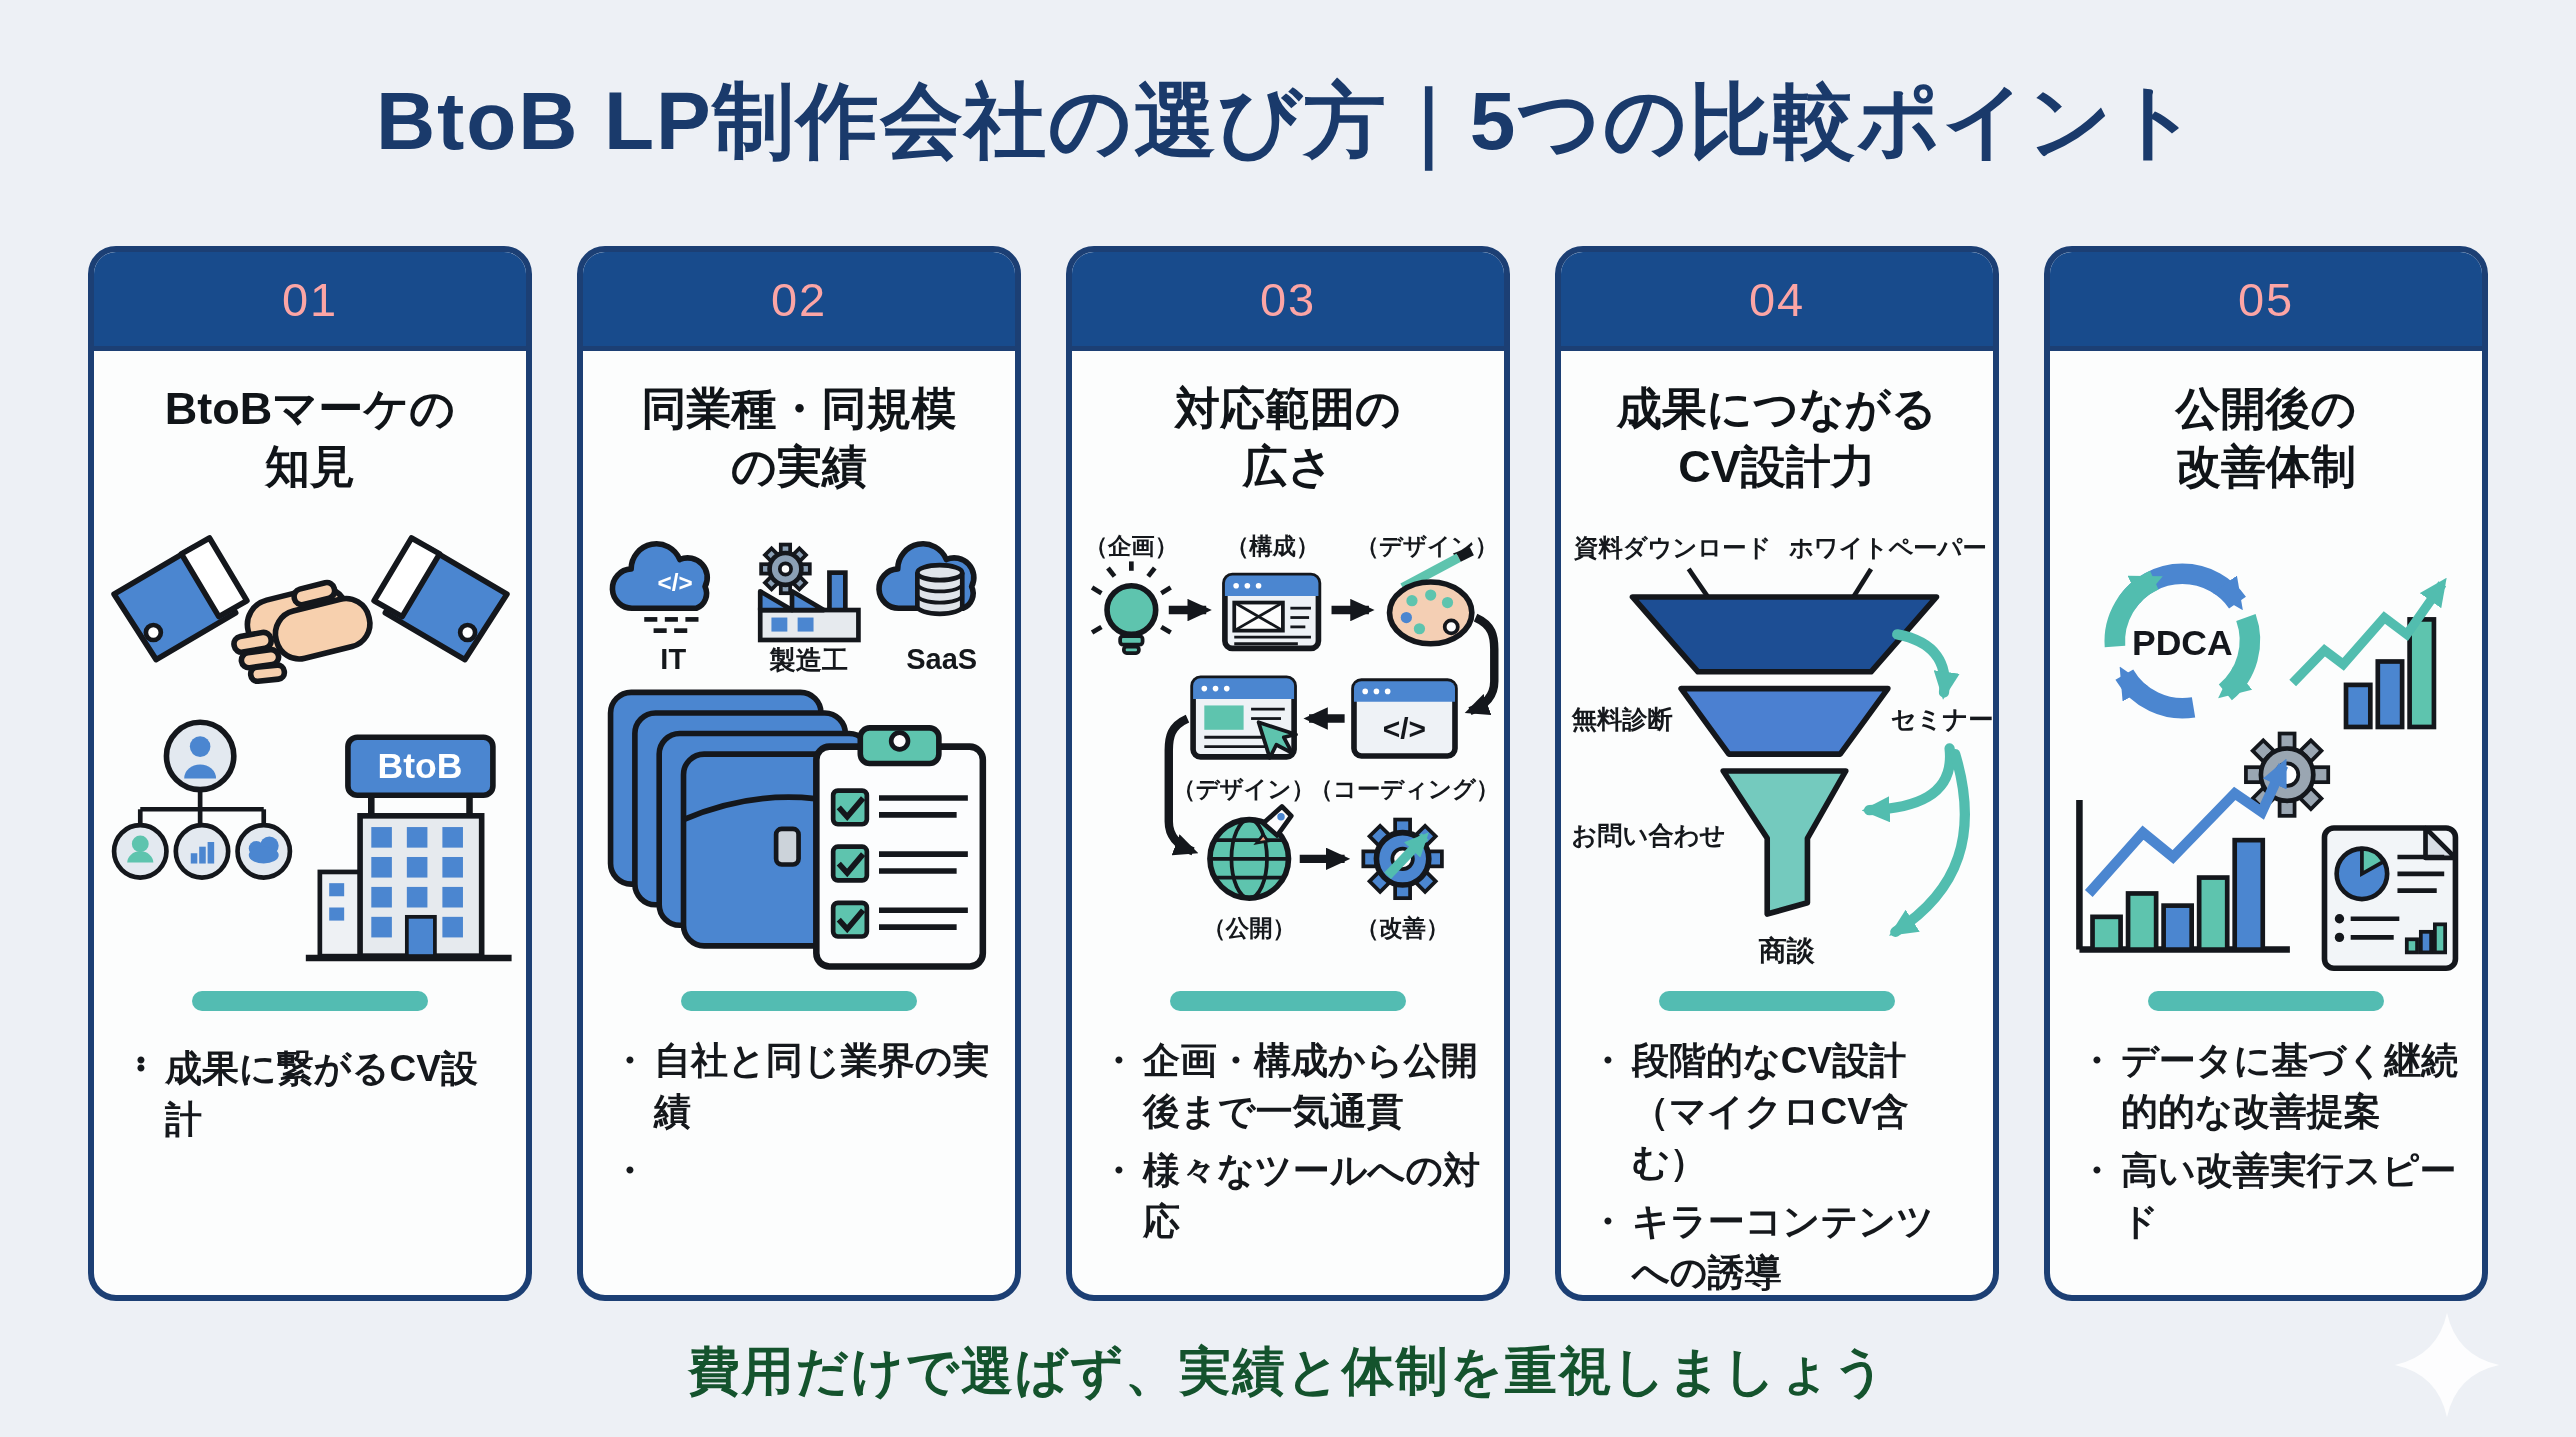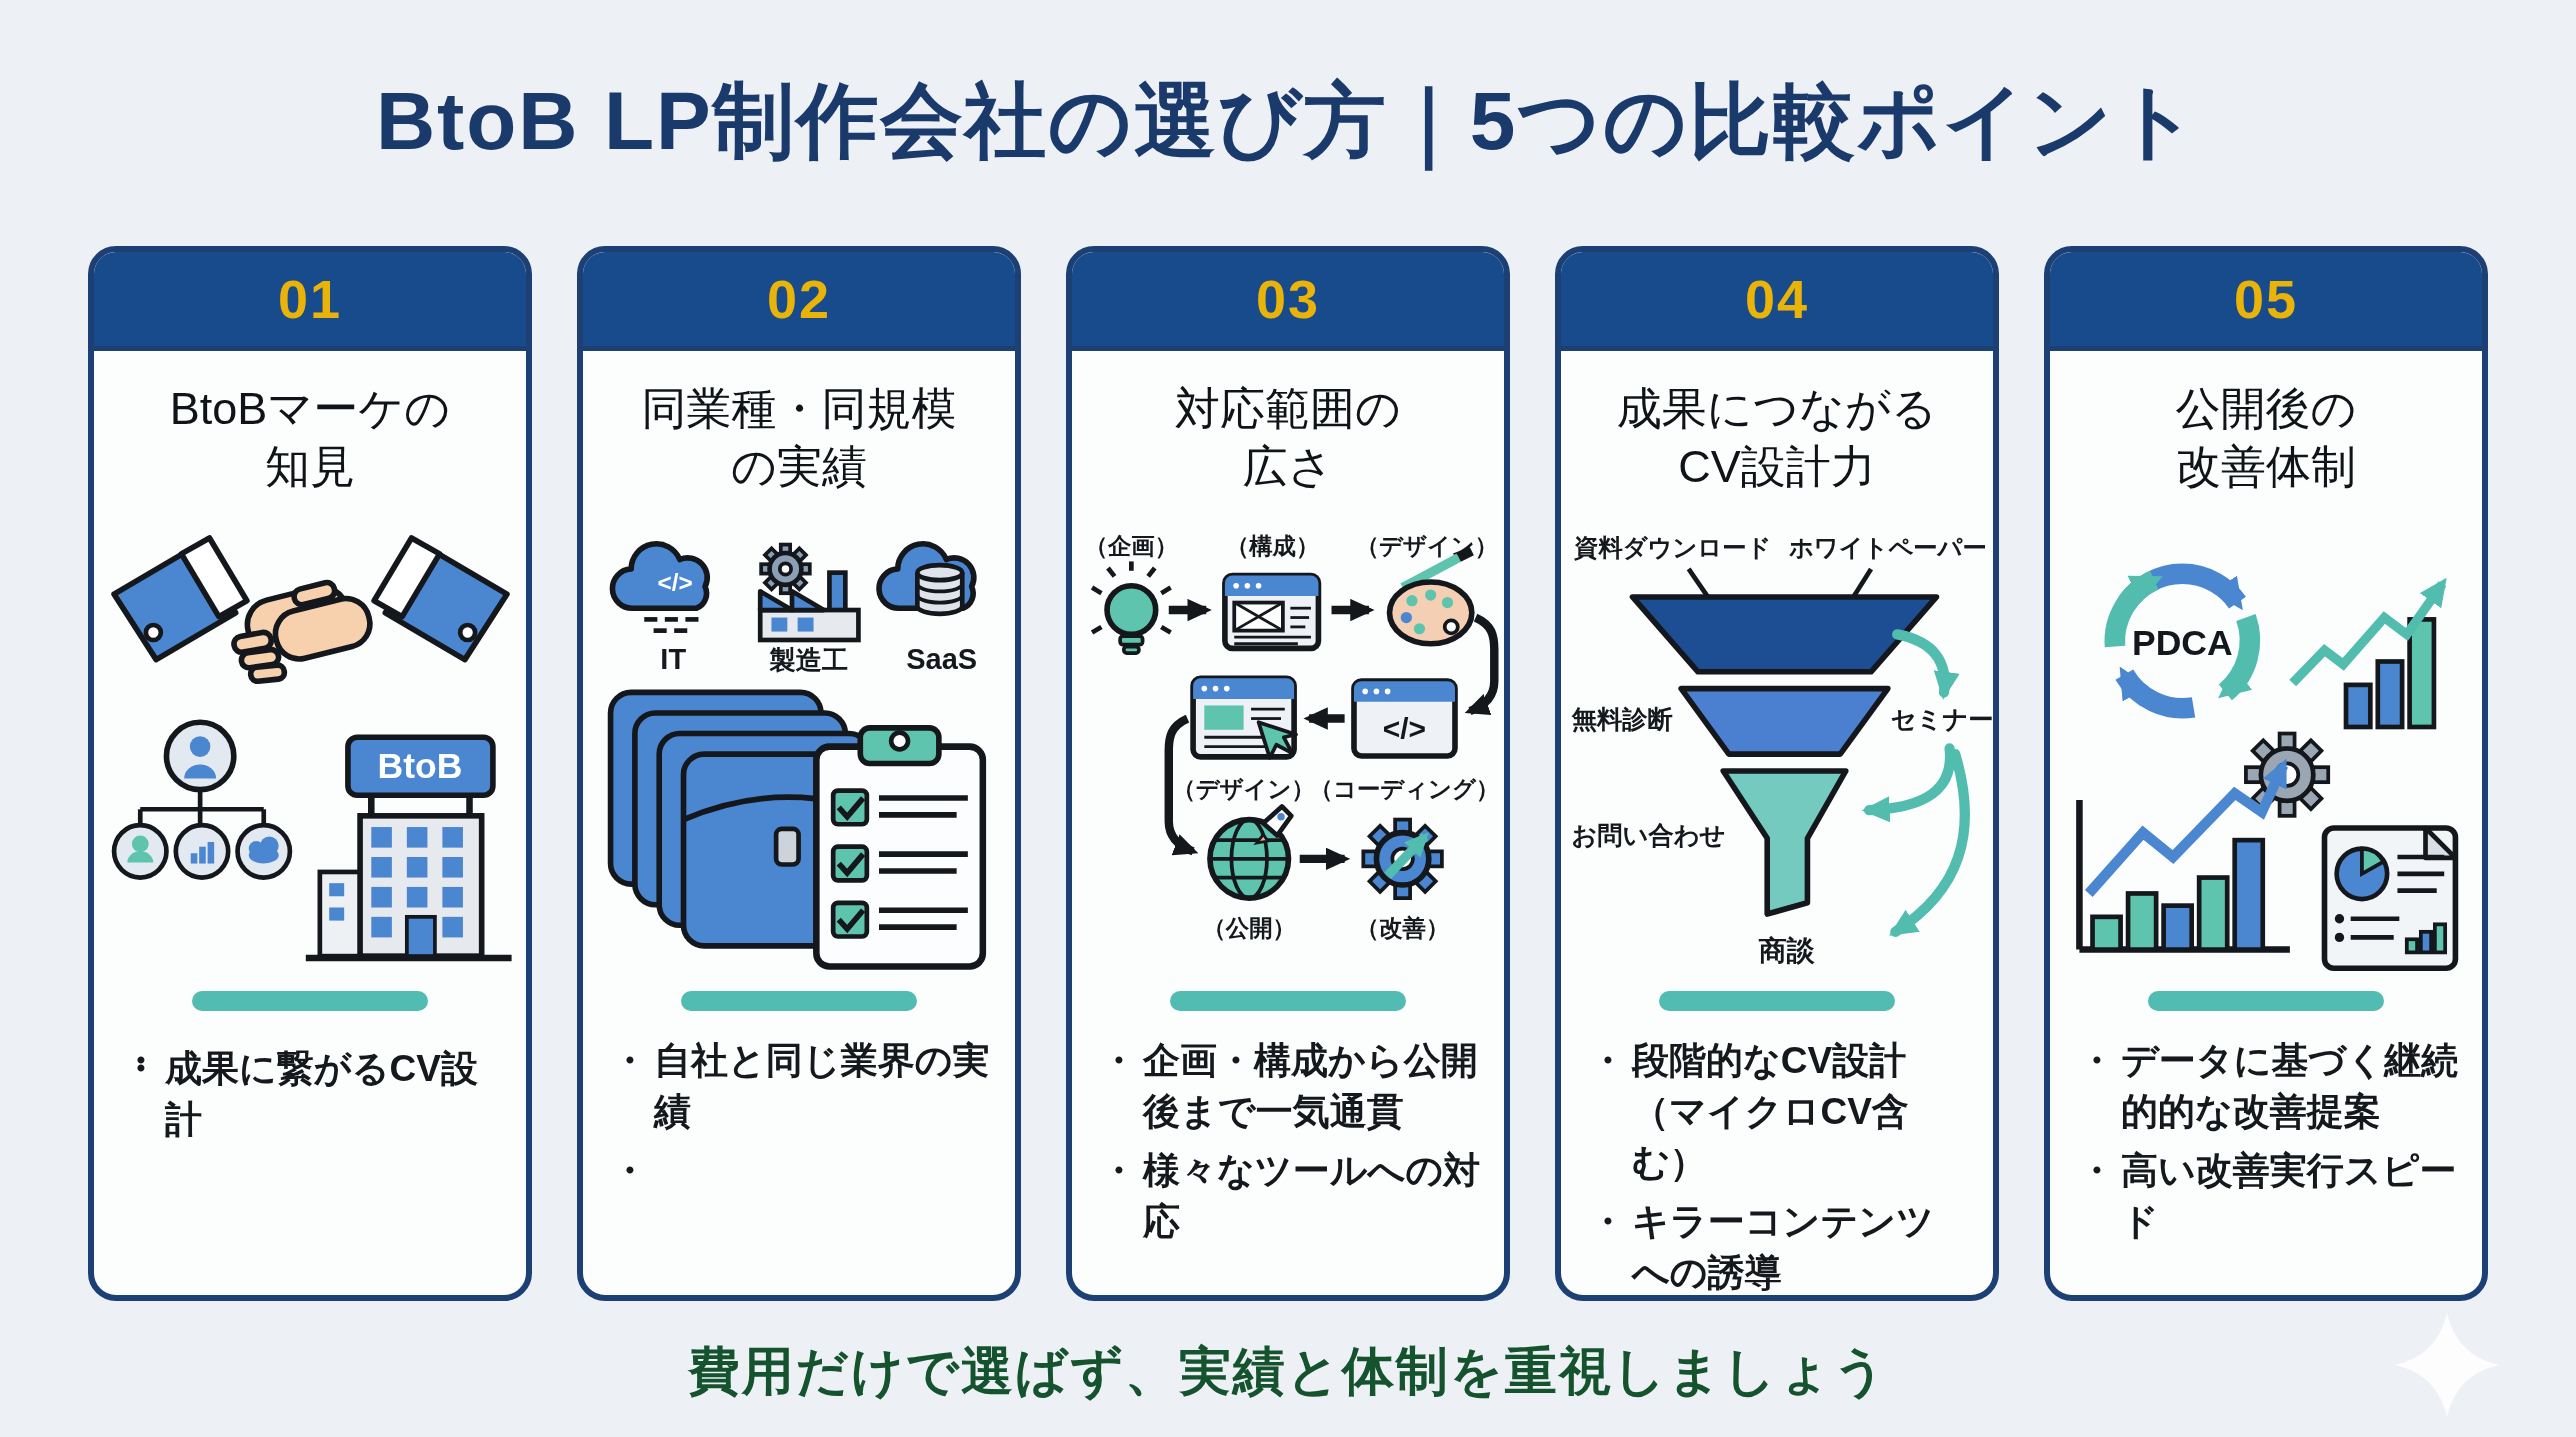--- a/index.html
+++ b/index.html
@@ -22,26 +22,26 @@
   }
   .card{
     width:444px;height:1055px;box-sizing:border-box;
     background:#fcfdfd;border:6.6px solid #1c3f74;border-radius:28px;
     display:flex;flex-direction:column;overflow:hidden;
   }
   .card-header{
     flex:none;height:94px;background:#184b8c;
     border-bottom:5.6px solid #1c3f74;
     display:flex;align-items:center;justify-content:center;
-    color:#eab308;font-size:54px;font-weight:bold;letter-spacing:1.9px;
+    color:#fca5a5;font-size:47px;font-weight:normal;letter-spacing:1.9px;
   }
   .card-title{
     flex:none;height:173px;display:flex;flex-direction:column;
     align-items:center;justify-content:center;
-    font-size:45px;font-weight:normal;color:#101418;line-height:1.28;
+    font-size:45px;font-weight:bold;color:#101418;line-height:1.28;
     text-align:right;
   }
   .icon-area{flex:none;height:463px;display:flex;align-items:flex-end;justify-content:center;}
   .icon-area svg{display:block;}
   .divider{flex:none;width:236px;height:20.6px;border-radius:11.2px;background:#53bcb2;margin:3.7px auto 0;}
   .bullets{
     padding:24px 22.5px 0 28px;
     font-size:37px;font-weight:bold;color:#15181c;line-height:1.38;
   }
   .bullet-item{position:relative;padding-left:43px;margin-bottom:7.5px;}

